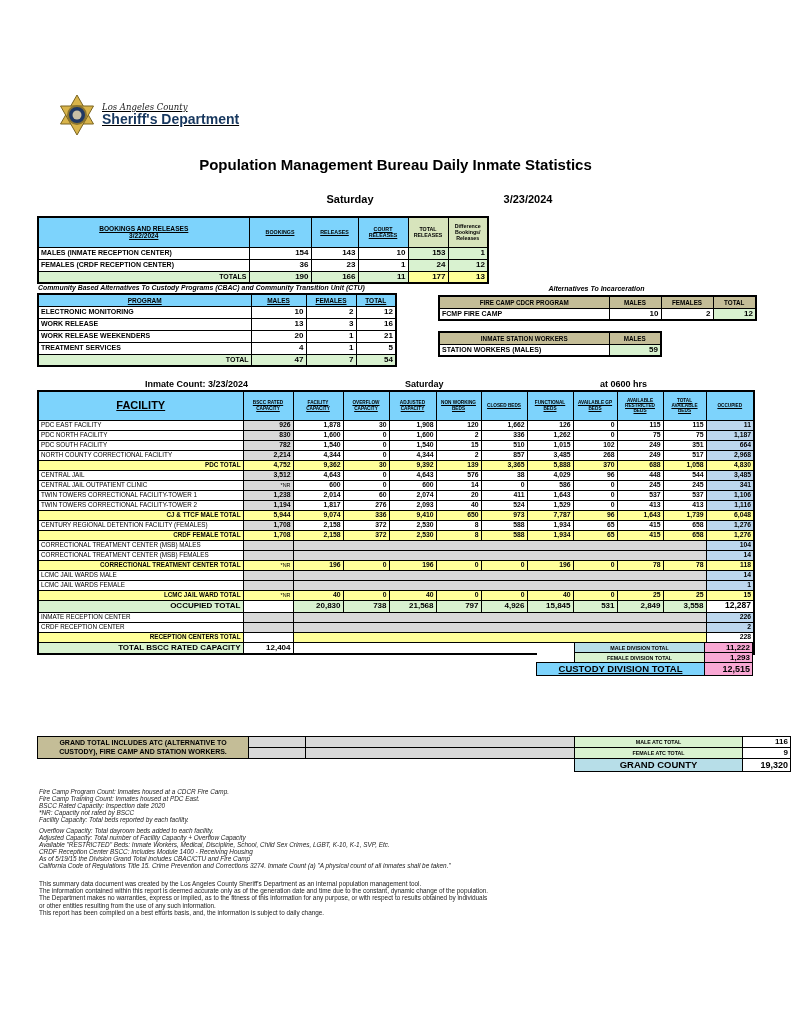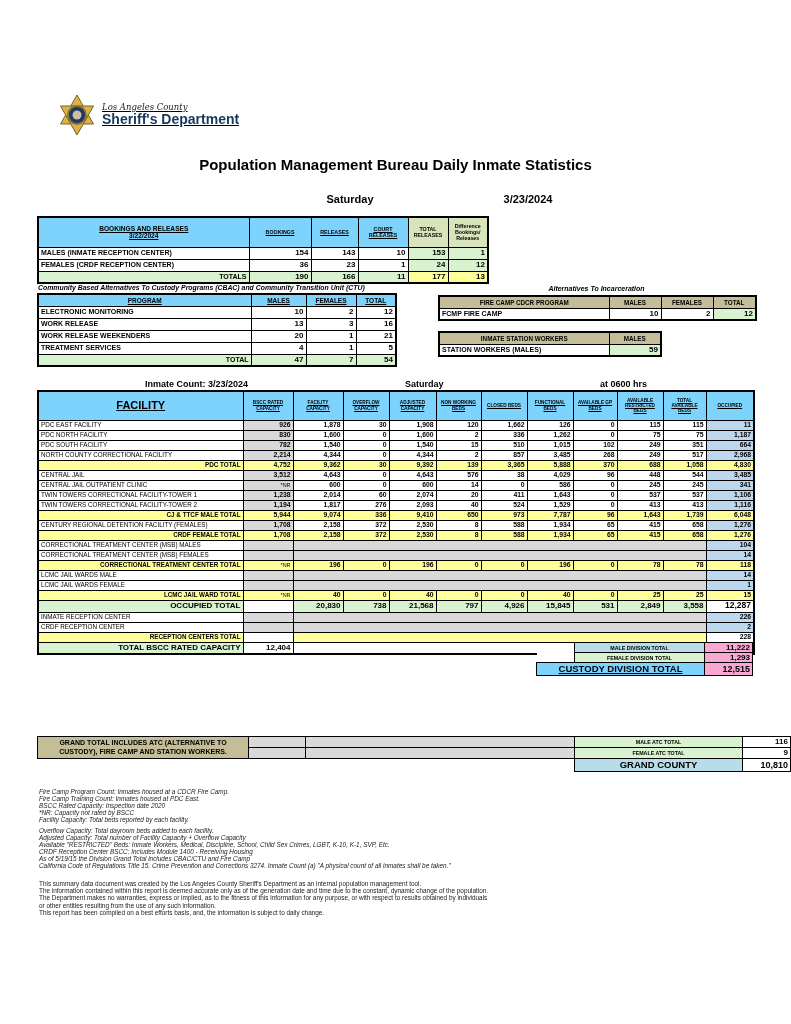--- a/index.html
+++ b/index.html
@@ -595,21 +595,21 @@
         </tr>
         <tr>
           <td class="gy"></td>
           <td class="gy"></td>
           <td class="dlab g">FEMALE ATC TOTAL</td>
           <td class="n dval">9</td>
         </tr>
         <tr class="bigr">
           <td class="e" colspan="3"></td>
           <td class="biglab lb">GRAND COUNTY</td>
-          <td class="n bigval dval">10,810</td>
+          <td class="n bigval dval">19,320</td>
         </tr>
       </tbody>
   </table>
 
   <div class="footnotes" id="fn">
       <div>Fire Camp Program Count: Inmates housed at a CDCR Fire Camp.</div>
       <div>Fire Camp Training Count: Inmates housed at PDC East.</div>
       <div>BSCC Rated Capacity: Inspection date 2020</div>
       <div>*NR: Capacity not rated by BSCC</div>
       <div>Facility Capacity: Total beds reported by each facility.</div>

